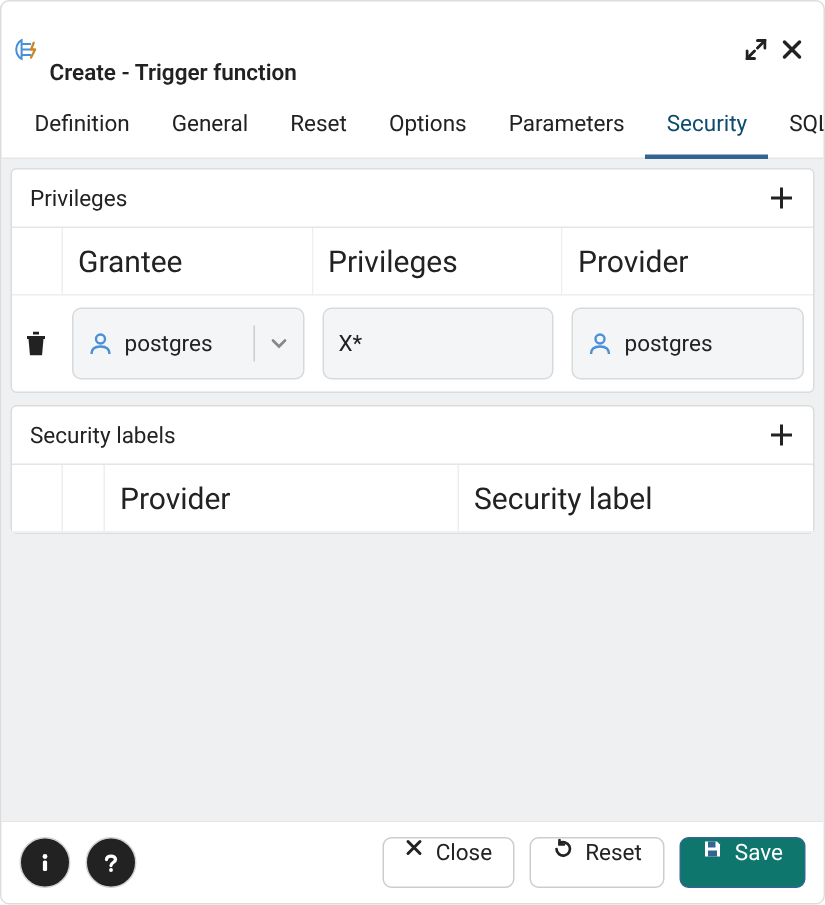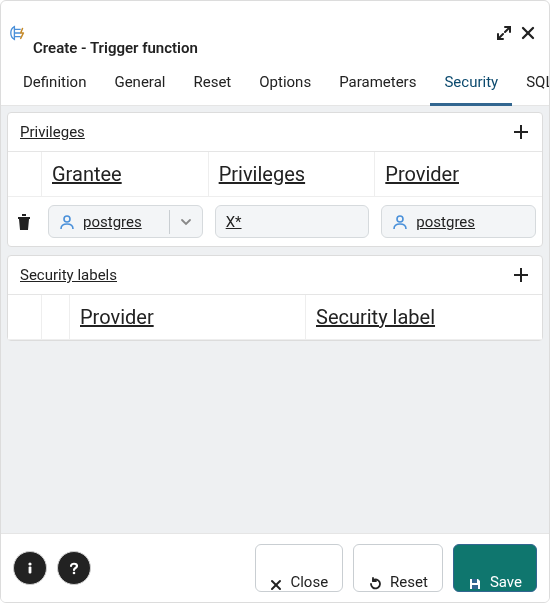--- a/index.html
+++ b/index.html
@@ -50,21 +50,20 @@
     flex: 1;
     background: #eef0f2;
     padding: 6px 6px;
     overflow: auto;
   }
   .panel {
     background: #fff;
     border: 1px solid #dcdcdc;
     border-radius: 4px;
     margin-bottom: 8px;
-    text-decoration: underline;
   }
   .panel-header {
     display: flex;
     align-items: center;
     justify-content: space-between;
     padding: 10px 12px;
     font-size: 15px;
     border-bottom: 1px solid #e5e5e5;
   }
   .plus-btn {
@@ -100,21 +99,21 @@
   }
   .trash-cell { justify-content: center; }
   .trash-icon { width: 16px; height: 16px; color: #333; }
   .select-box, .input-box {
     display: flex;
     align-items: center;
     gap: 8px;
     background: #f3f5f7;
     border: 1px solid #d6dadd;
     border-radius: 6px;
-    height: 33px;
+    height: 48px;
     padding: 0 10px;
     width: 100%;
     font-size: 15px;
     color: #222;
   }
   .select-box .chevron-wrap {
     border-left: 1px solid #c9ced2;
     height: 24px;
     display: flex; align-items: center; justify-content: center;
     padding-left: 10px;
@@ -138,23 +137,23 @@
     background: #222;
     color: #fff;
     display: inline-flex; align-items: center; justify-content: center;
     cursor: pointer;
     font-weight: 700;
     font-size: 16px;
     border: 1px solid #d0d0d0;
   }
   .btn {
     display: inline-flex;
-    align-items: flex-end;
+    align-items: flex-start;
     gap: 8px;
-    height: 48px;
+    height: 34px;
     padding: 0 14px;
     border: 1px solid #c9ced2;
     border-radius: 6px;
     background: #fff;
     font-size: 15px;
     color: #222;
     cursor: pointer;
   }
   .btn.primary {
     background: #0f766e;

